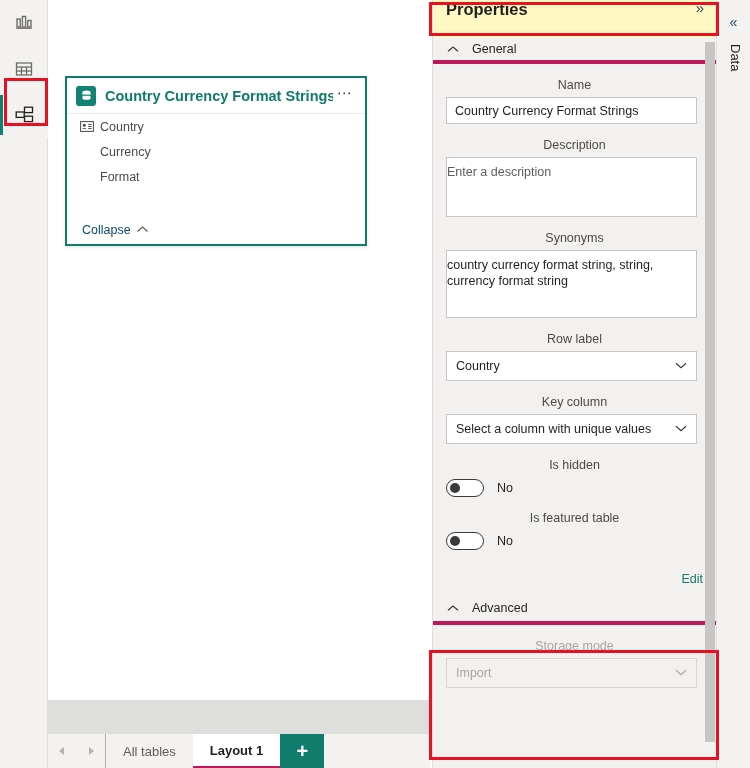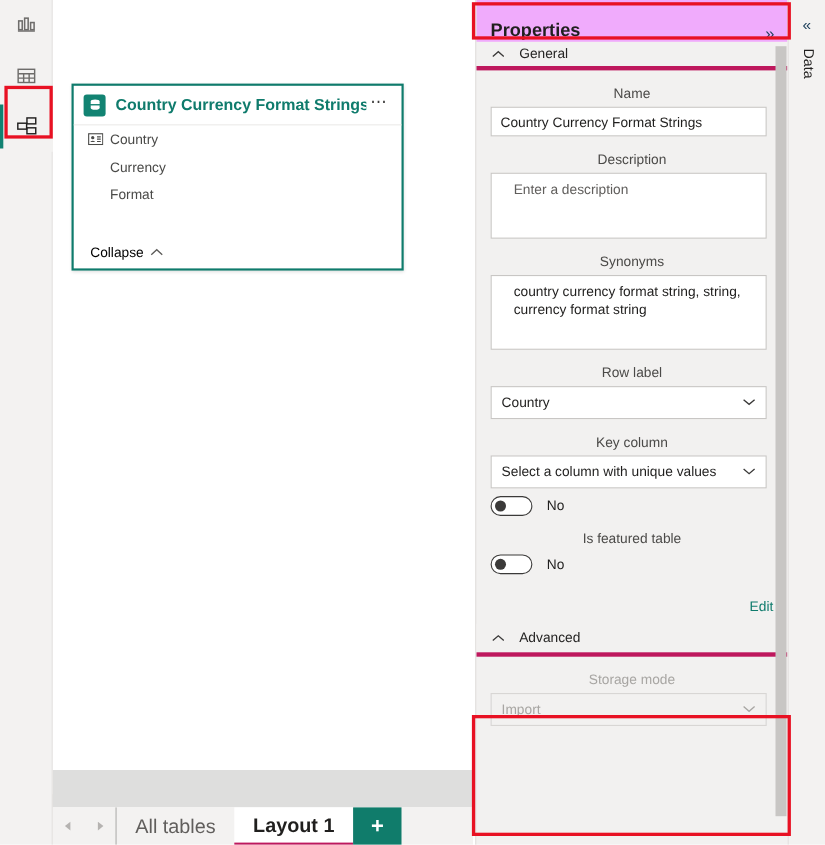--- a/index.html
+++ b/index.html
@@ -98,42 +98,42 @@
   }
   .field-row:first-of-type { margin-top: 6px; }
   .field-icon { width: 14px; height: 11px; margin-right: 6px; flex: 0 0 auto; }
   .field-indent { width: 20px; flex: 0 0 auto; }
   #card-collapse {
     position: absolute; left: 0; bottom: 0;
     width: 100%; height: 28px;
     display: flex; align-items: center;
     padding-left: 15px;
     font-size: 12.5px;
-    color: #000000;
+    color: #0c4a6e;
     cursor: pointer;
   }
   #card-collapse .chev { margin-left: 5px; display: inline-block; }
 
   
   #tabbar {
     position: absolute; left: 48px; top: 734px;
     width: 382px; height: 34px;
     background: #f3f2f1;
     display: flex; align-items: stretch;
   }
   #tab-arrows {
     width: 58px;
     display: flex; align-items: center; justify-content: space-around;
     border-right: 1px solid #b0afad;
   }
   .arrow-btn { cursor: pointer; display:flex; align-items:center; }
   .tab {
     display: flex; align-items: center; justify-content: center;
     padding: 0 17px;
-    font-size: 18px;
+    font-size: 13px;
     color: #605e5c;
     cursor: pointer;
   }
   .tab.active {
     background: #ffffff;
     color: #201f1e;
     font-weight: bold;
     border-bottom: 2px solid #be185d;
   }
   #tab-add {
@@ -150,23 +150,23 @@
   
   #props {
     position: absolute; left: 432px; top: 0;
     width: 284px; height: 768px;
     background: #f2f1f0;
     border-left: 1px solid #e1dfdd;
     overflow: hidden;
   }
   #props-header {
     height: 38px;
-    display: flex; align-items: flex-end;
+    display: flex; align-items: flex-start;
     padding: 0 12px 0 13px;
-    background: #f0abfc;
+    background: #fef9c3;
   }
   #props-title {
     font-size: 16.5px;
     font-weight: bold;
     color: #201f1e;
     flex: 1 1 auto;
   }
   #props-expand {
     color: #1c3f5a;
     font-size: 15px;
@@ -203,21 +203,21 @@
     padding: 0 8px;
     display: flex; align-items: center;
     cursor: text;
   }
   .txt-area {
     width: 251px; height: 60px;
     background: #ffffff;
     border: 1px solid #c8c6c4;
     font-size: 12.5px;
     color: #201f1e;
-    padding: 6px 20px;
+    padding: 6px 0;
     line-height: 16px;
     cursor: text;
   }
   .txt-area.placeholder { color: #605e5c; }
   .txt-area.syn { height: 68px; }
 
   .dropdown {
     width: 251px; height: 30px;
     background: #ffffff;
     border: 1px solid #c8c6c4;
@@ -477,20 +477,21 @@
       <div class="prop-label">Key column</div>
       <div class="dropdown">
         <span class="dd-text">Select a column with unique values</span>
         <span>
           <svg width="14" height="9" viewBox="0 0 14 9">
             <polyline points="2,2.3 7,6.6 12,2.3" fill="none" stroke="#3b3a39" stroke-width="1.2"></polyline>
           </svg>
         </span>
       </div>
 
+      <div class="prop-label">Is hidden</div>
       <div class="toggle-row">
         <span class="toggle">
             <span class="knob"></span>
           </span>
         <span class="toggle-val">No</span>
       </div>
 
       <div class="prop-label">Is featured table</div>
       <div class="toggle-row">
         <span class="toggle">

